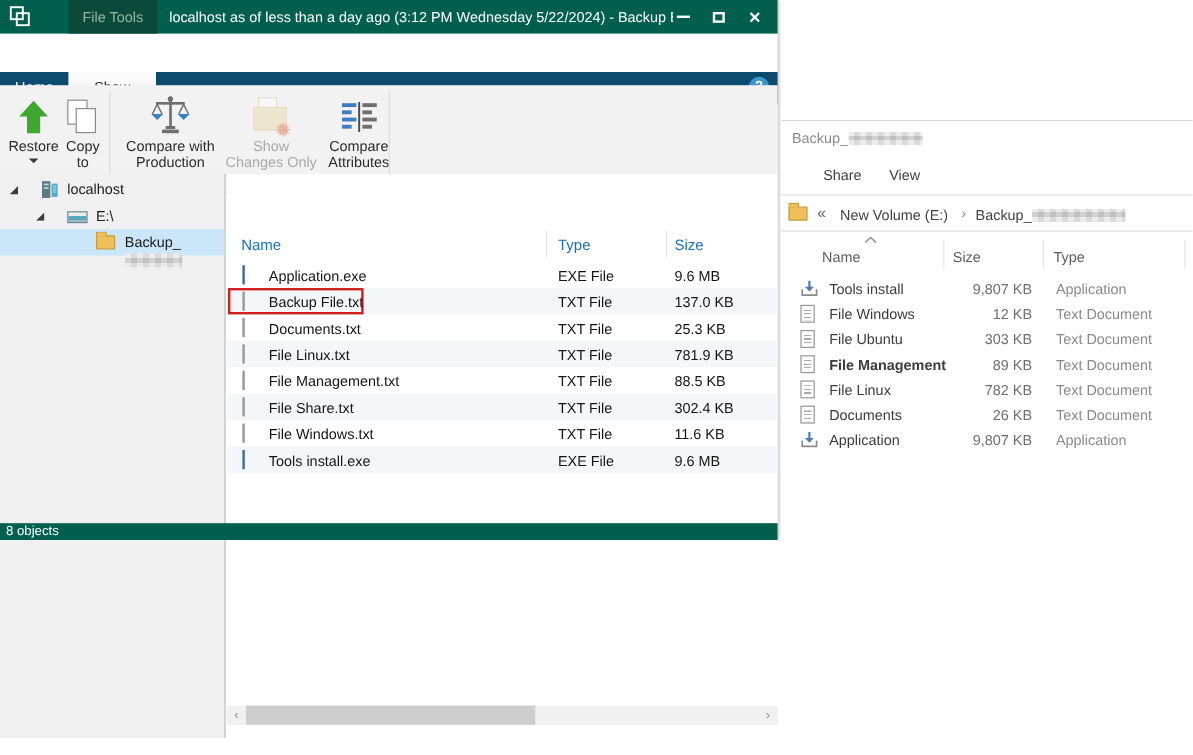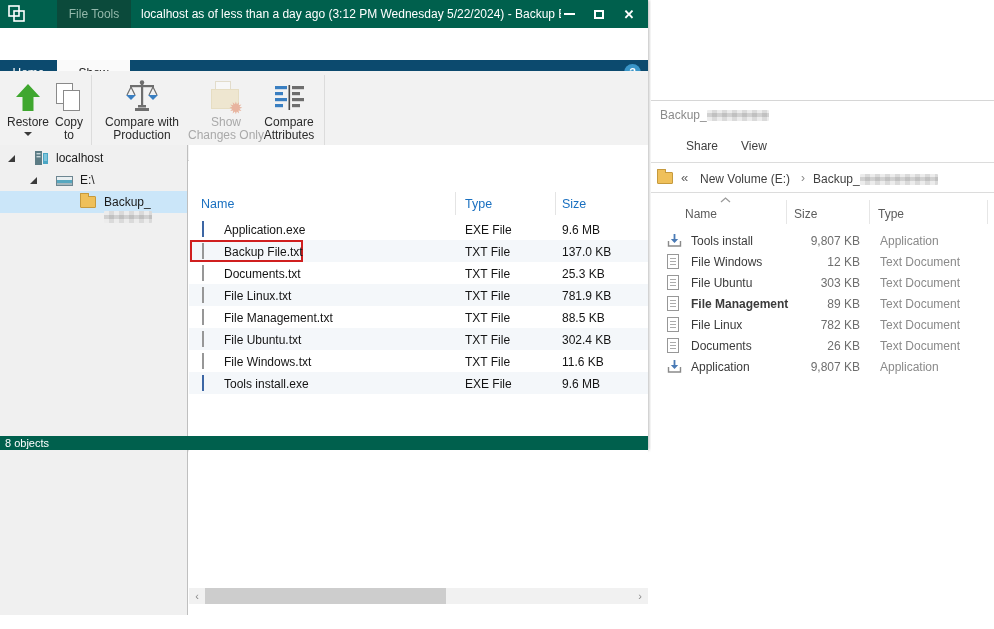--- a/index.html
+++ b/index.html
@@ -202,21 +202,21 @@
         <div class="ric">
           <div class="ic-sco">
               <div class="page"></div>
               <div class="fold"></div>
               <div class="burst">✹</div>
             </div>
         </div>
         <div>Show Changes Only</div>
       </div>
 
-      <div class="rbtn" style="left:258px; width:62px;">
+      <div class="rbtn" style="left:268px; width:62px;">
         <div class="ric">
           <svg width="31" height="29" viewBox="0 0 31 29">
             <rect x="1" y="2" width="12" height="3.2" fill="#3A7FC1"></rect>
             <rect x="1" y="8" width="8" height="3.2" fill="#3A7FC1"></rect>
             <rect x="1" y="14" width="12" height="3.2" fill="#3A7FC1"></rect>
             <rect x="1" y="20" width="8" height="3.2" fill="#3A7FC1"></rect>
             <rect x="14.5" y="1" width="1.6" height="25" fill="#4a4a4a"></rect>
             <rect x="18" y="2" width="12" height="3.2" fill="#6E6E6E"></rect>
             <rect x="18" y="8" width="8" height="3.2" fill="#6E6E6E"></rect>
             <rect x="18" y="14" width="12" height="3.2" fill="#6E6E6E"></rect>
@@ -296,21 +296,21 @@
             <span class="vc-size">781.9 KB</span>
           </div>
           <div class="vrow">
             <span class="vic icon-txt"></span>
             <span class="vc-name">File Management.txt</span>
             <span class="vc-type">TXT File</span>
             <span class="vc-size">88.5 KB</span>
           </div>
           <div class="vrow alt">
             <span class="vic icon-txt"></span>
-            <span class="vc-name">File Ubuntu.txt</span>
+            <span class="vc-name">File Share.txt</span>
             <span class="vc-type">TXT File</span>
             <span class="vc-size">302.4 KB</span>
           </div>
           <div class="vrow">
             <span class="vic icon-txt"></span>
             <span class="vc-name">File Windows.txt</span>
             <span class="vc-type">TXT File</span>
             <span class="vc-size">11.6 KB</span>
           </div>
           <div class="vrow alt">

